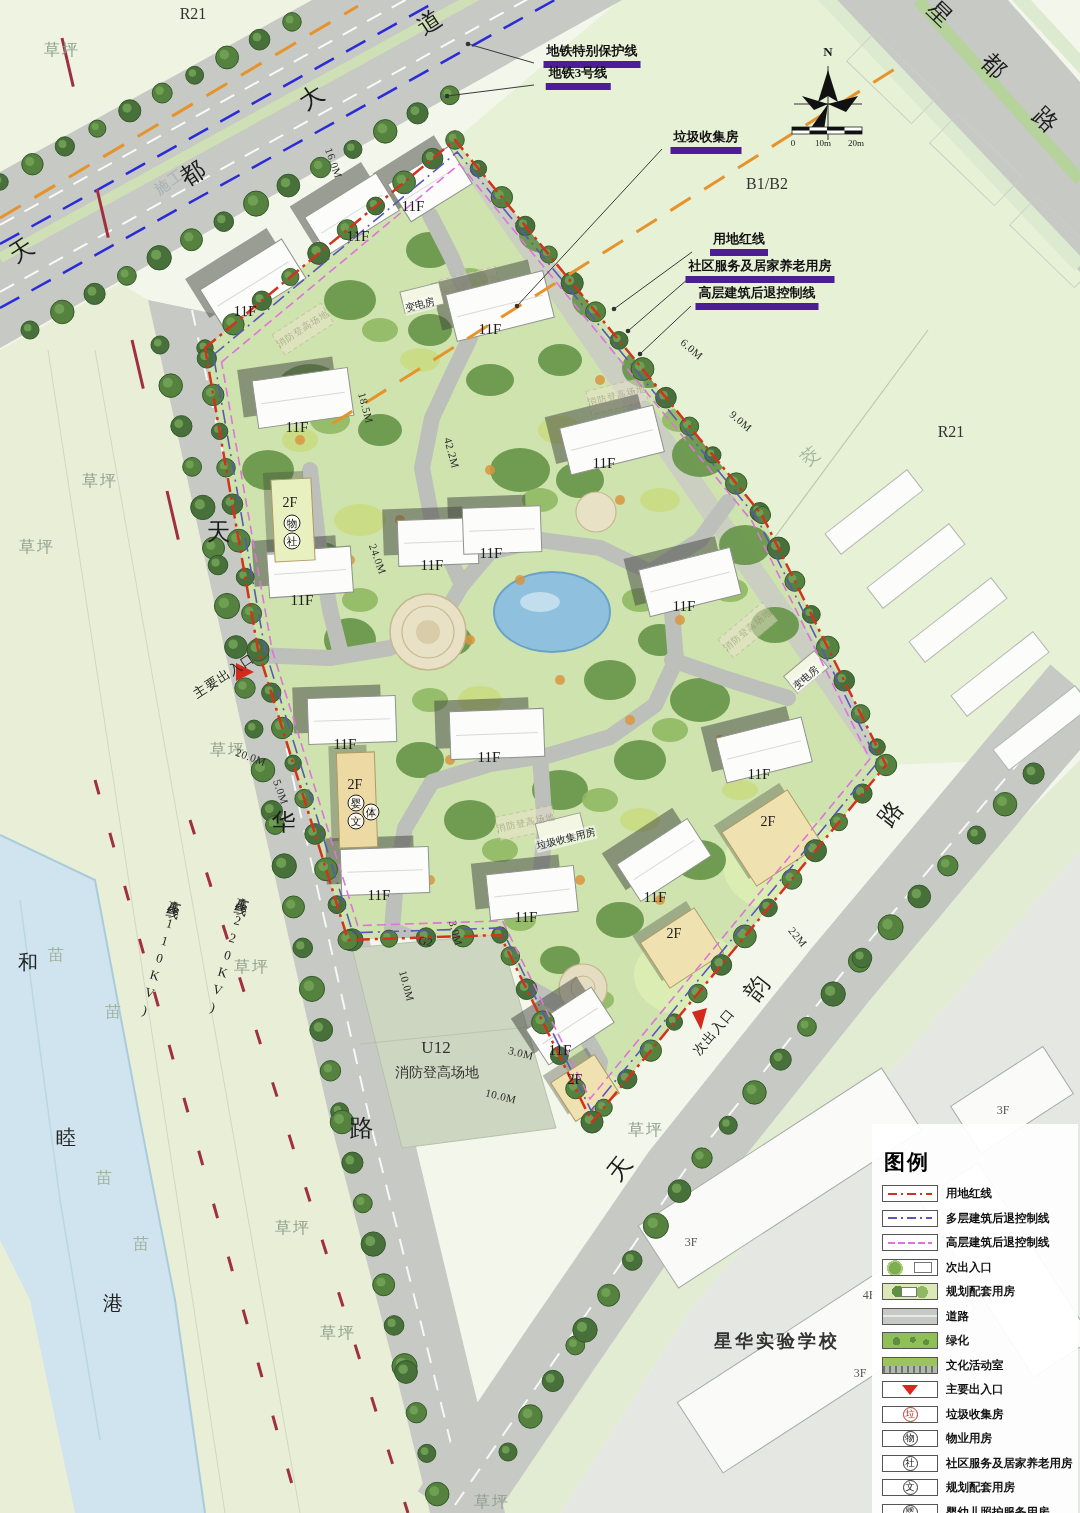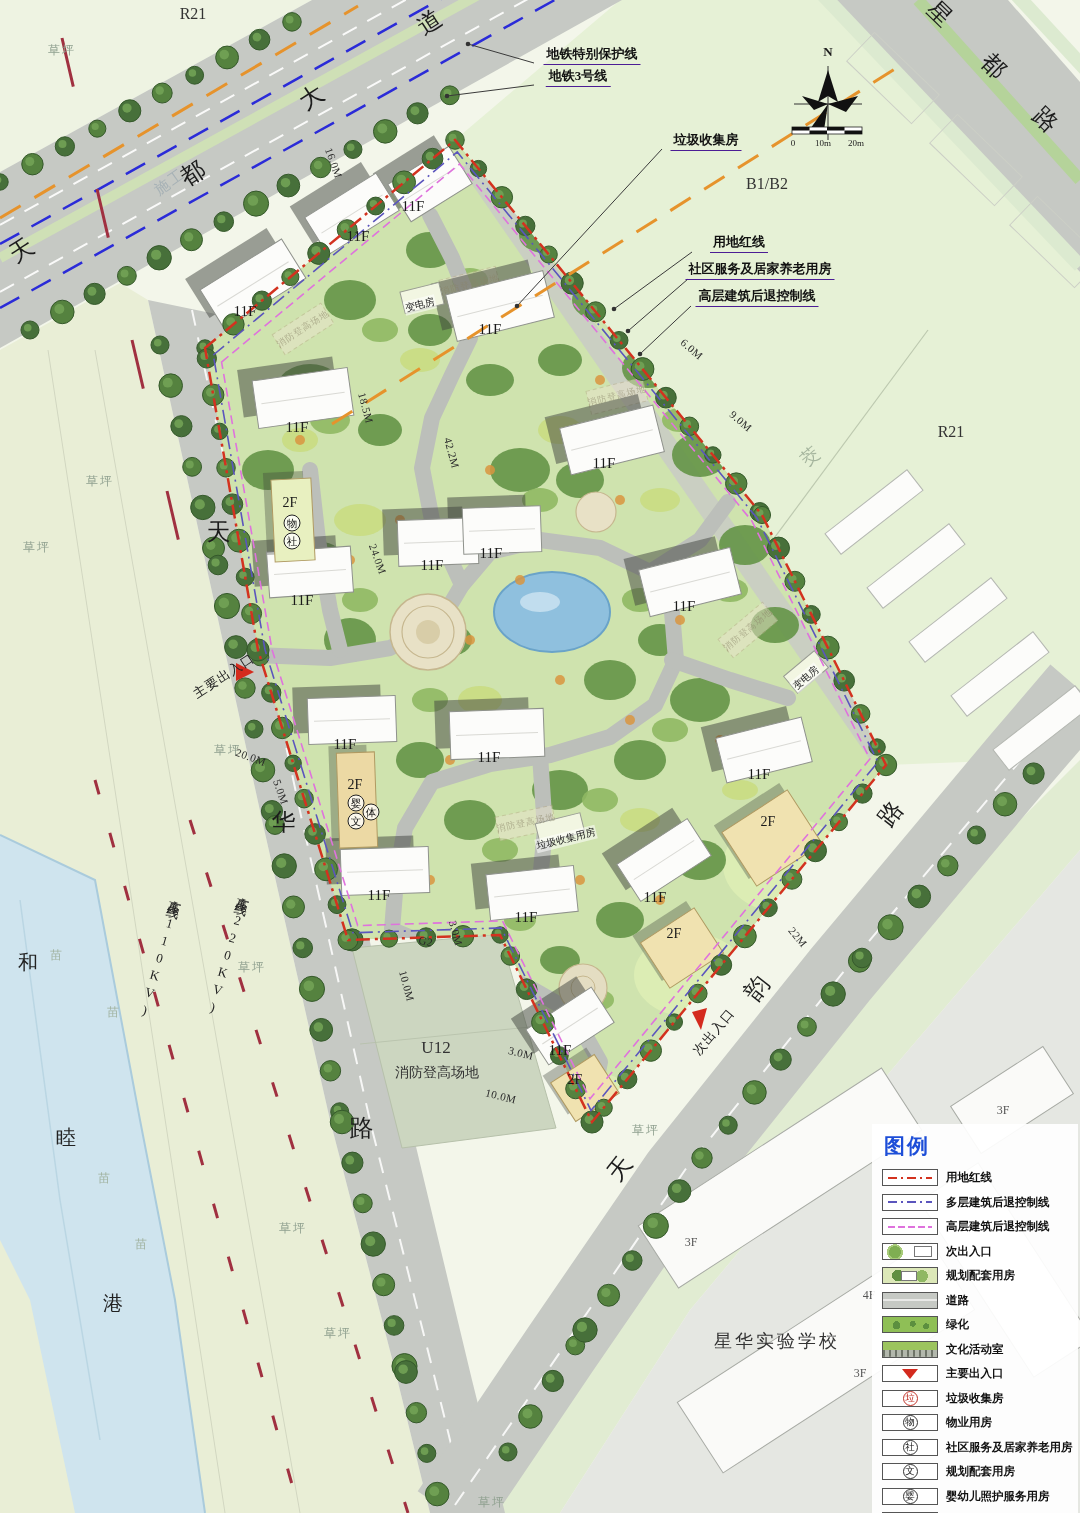--- a/index.html
+++ b/index.html
@@ -5,43 +5,43 @@
   html,body{margin:0;padding:0;background:#fff;}
   #stage{position:relative;width:1080px;height:1513px;overflow:hidden;background:#f3f6ea;
          font-family:"Liberation Serif",serif;}
   #map{position:absolute;left:0;top:0;}
   #labels{position:absolute;left:0;top:0;width:100%;height:100%;}
   .lb{position:absolute;white-space:nowrap;color:#1c1c1c;transform:translate(-50%,-50%);}
   .rd{font-size:24px;letter-spacing:1px;}
   .rv{font-size:20px;color:#222;}
   .zone{font-size:16px;color:#333;}
   .zsm{font-size:14px;color:#333;}
-  .big{font-size:18px;letter-spacing:3px;color:#333;}
-  .lawn{font-size:12px;color:#8fa08f;letter-spacing:2px;}
+  .big{font-size:18px;letter-spacing:3px;color:#333;font-weight:bold;}
+  .lawn{font-size:16px;color:#8fa08f;letter-spacing:2px;}
   .faint{color:#9aab94;opacity:.85;}
   .f11{font-size:15px;color:#1a1a1a;}
   .f2{font-size:14px;color:#1a1a1a;}
   .f34{font-size:12px;color:#555;}
   .dim{font-size:11px;color:#2a2a2a;letter-spacing:.5px;}
-  .co{font-size:13px;font-weight:600;color:#111;border-bottom:1px solid #4c1d95;padding:0 3px 1px;}
+  .co{font-size:13px;font-weight:600;color:#111;border-bottom:7px solid #4c1d95;padding:0 3px 1px;}
   .ent{font-size:13px;color:#222;letter-spacing:1px;}
   .small9{font-size:10px;color:#222;background:rgba(255,255,255,.55);padding:0 1px;}
   .fire{font-size:9px;color:#8a8468;opacity:.55;letter-spacing:1px;}
   .vert{writing-mode:vertical-rl;text-orientation:upright;font-size:13px;color:#222;letter-spacing:3px;}
   .amen{position:absolute;width:15px;height:15px;border:1px solid #222;border-radius:50%;
         font-size:10.5px;line-height:15px;text-align:center;background:rgba(255,255,255,.78);
         transform:translate(-50%,-50%);color:#111;}
   .n{font-size:13px;font-weight:700;}
   .sc{font-size:9px;color:#222;}
   .wm{font-size:15px;color:#9aa8b0;opacity:.7;letter-spacing:2px;}
 
   
   .legend{position:absolute;left:872px;top:1124px;width:206px;height:389px;box-sizing:border-box;
           background:rgba(255,255,255,.92);padding:8px 0 0 10px;}
-  .ltitle{font-size:21px;font-weight:700;color:#1d4ed8;margin:0 0 9px 2px;letter-spacing:2px;}
+  .ltitle{font-size:21px;font-weight:700;color:#000000;margin:16px 0 9px 2px;letter-spacing:2px;}
   .lrow{display:flex;align-items:center;gap:8px;margin-bottom:7.5px;}
   .sw{width:54px;height:15px;border:1px solid #555;background:#fff;flex:none;position:relative;
       display:flex;align-items:center;justify-content:center;}
   .ln{width:44px;height:2px;}
   .ln.red{background:repeating-linear-gradient(90deg,#d3321f 0 9px,rgba(0,0,0,0) 9px 13px,#d3321f 13px 15px,rgba(0,0,0,0) 15px 19px);}
   .ln.blu{background:repeating-linear-gradient(90deg,#5b55bd 0 9px,rgba(0,0,0,0) 9px 13px,#5b55bd 13px 15px,rgba(0,0,0,0) 15px 19px);}
   .ln.pnk{background:repeating-linear-gradient(90deg,#df72dd 0 7px,rgba(0,0,0,0) 7px 10px);}
   .sw.res{background:radial-gradient(circle at 22% 55%,#7fae52 0 6px,#a9cc7b 6px 8px,rgba(0,0,0,0) 8px),#fff;}
   .sw.res .minib{position:absolute;right:5px;top:2px;width:16px;height:9px;border:1px solid #777;background:#fff;}
   .sw.sup{background:radial-gradient(circle at 28% 50%,#5f8f41 0 6px,rgba(0,0,0,0) 6px),

